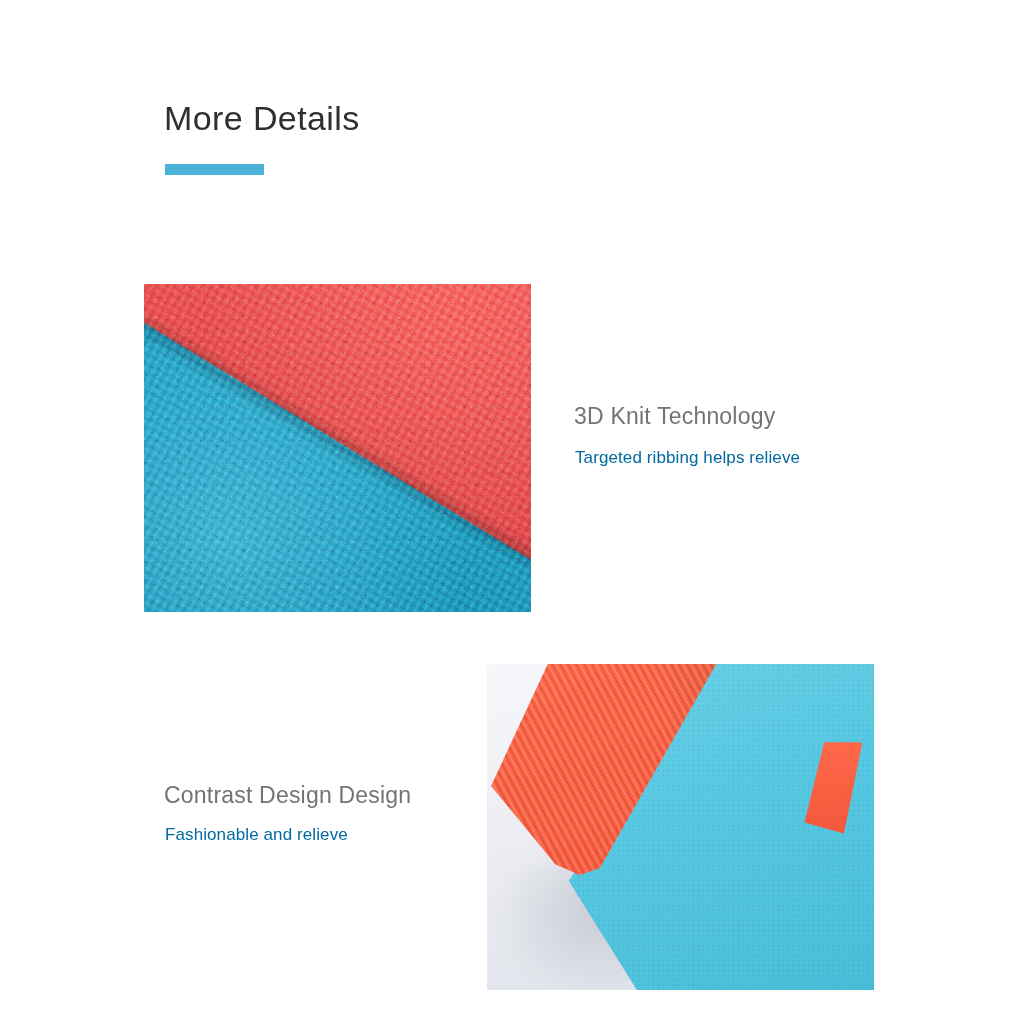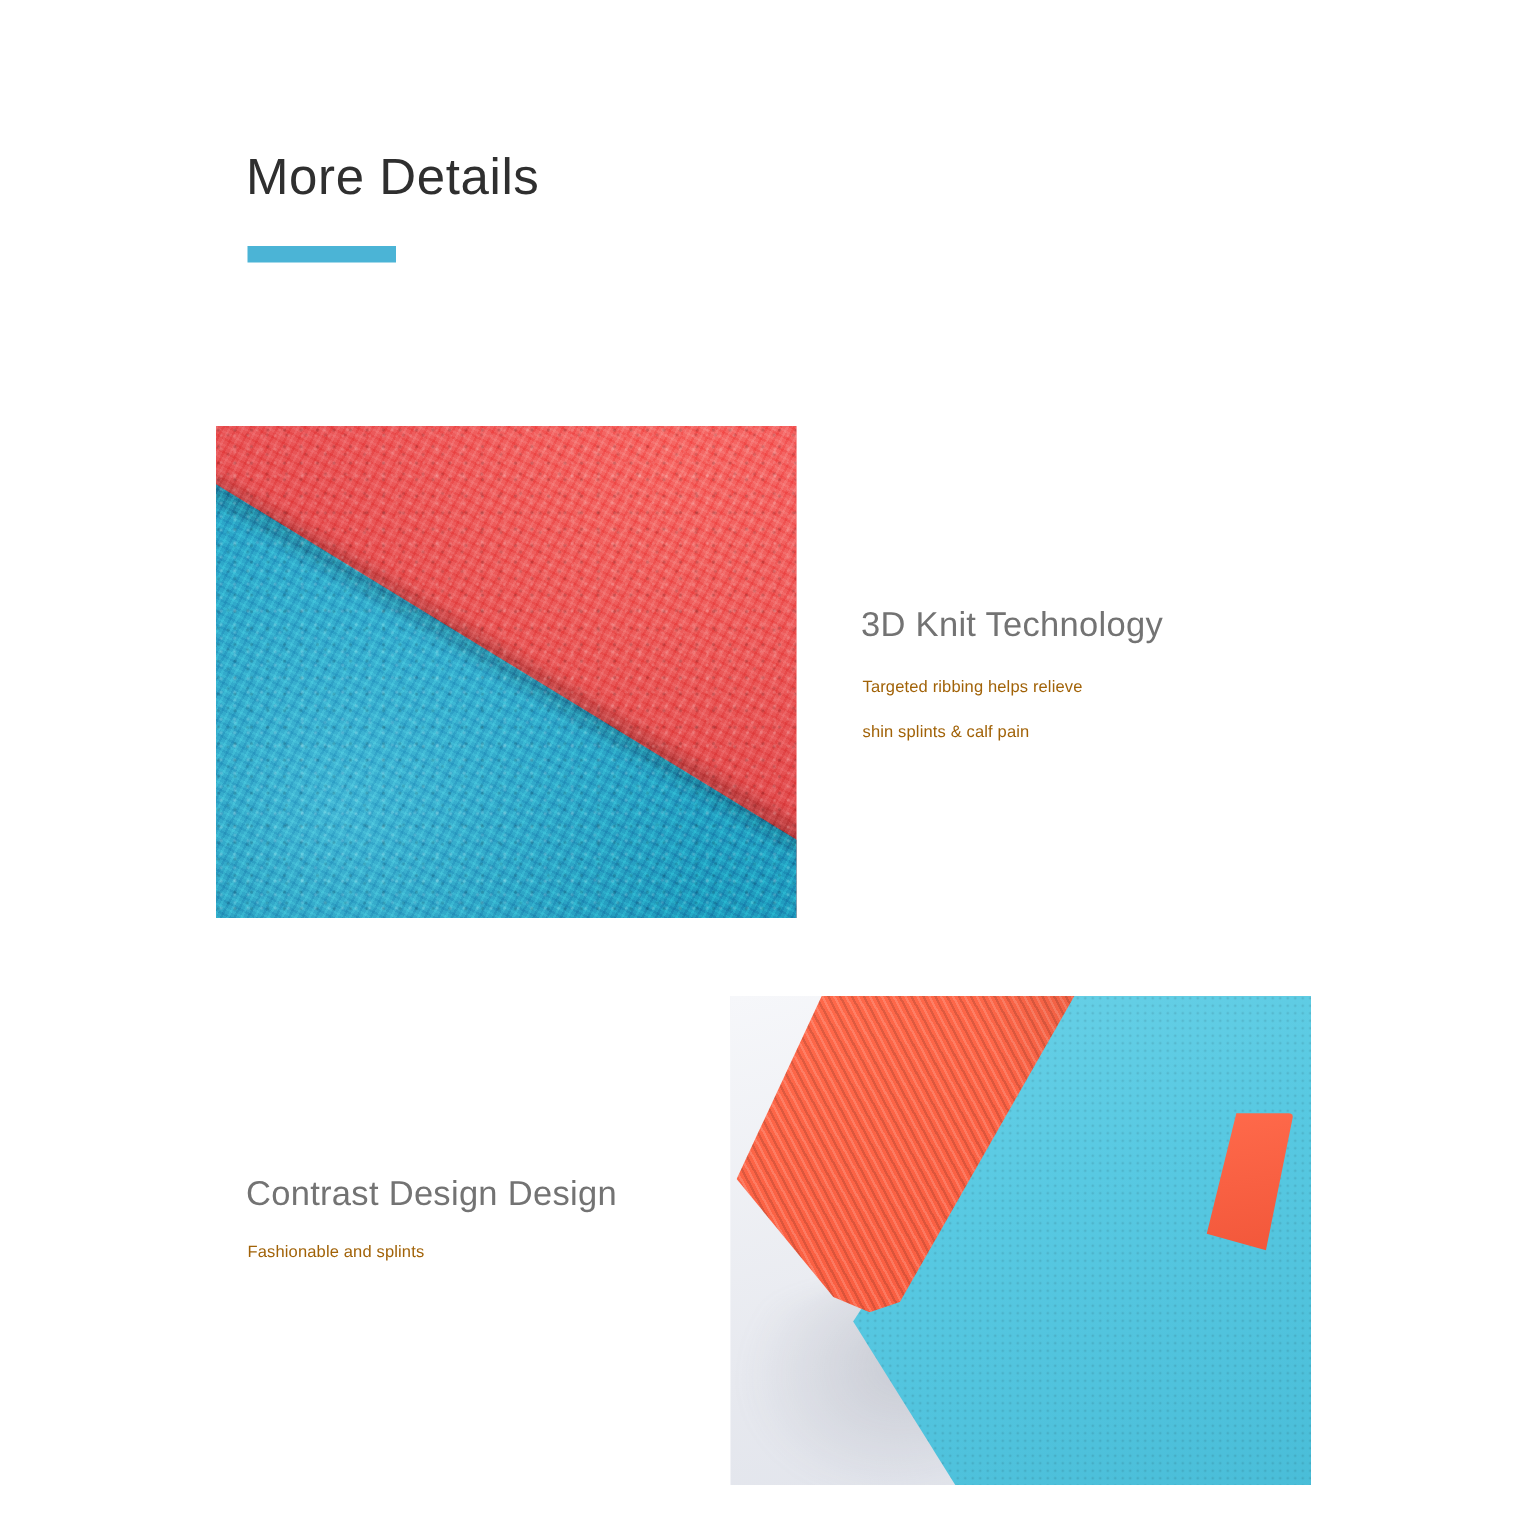--- a/index.html
+++ b/index.html
@@ -48,23 +48,23 @@
     font-size:23px;
     font-weight:300;
     color:#737373;
     line-height:30px;
     letter-spacing:0.2px;
     white-space:nowrap;
   }
 
   .feature-body {
     position:absolute;
-    font-size:11px;
+    font-size:17px;
     font-weight:400;
-    color:#a16207;
+    color:#0369a1;
     line-height:30px;
     letter-spacing:0.1px;
     white-space:nowrap;
   }
 
   .feature-1-heading { left:574px; top:401px; }
   .feature-1-body    { left:575px; top:443px; }
 
   .feature-2-heading { left:164px; top:780px; }
   .feature-2-body    { left:165px; top:820px; }
@@ -241,26 +241,25 @@
     <div class="knit-blue"></div>
     <div class="knit-blue-shade"></div>
     <div class="knit-seam"></div>
     <div class="knit-texture"></div>
     <div class="knit-grain"></div>
   </div>
 
   <div class="feature-heading feature-1-heading">3D Knit Technology</div>
   <div class="feature-body feature-1-body">
     <div>Targeted ribbing helps relieve</div>
-    <div>shin splints &amp; calf pain</div>
   </div>
 
   <div class="feature-heading feature-2-heading">Contrast Design Design</div>
   <div class="feature-body feature-2-body">
-    <div>Fashionable and splints</div>
+    <div>Fashionable and relieve</div>
   </div>
 
   <div class="photo-sock">
     <div class="sock-bg"></div>
     <div class="sock-shadow"></div>
     <div class="sock-body"></div>
     <div class="sock-body-knit"></div>
     <div class="sock-cuff"></div>
     <div class="sock-cuff-rib"></div>
     <div class="sock-cuff-shade"></div>

